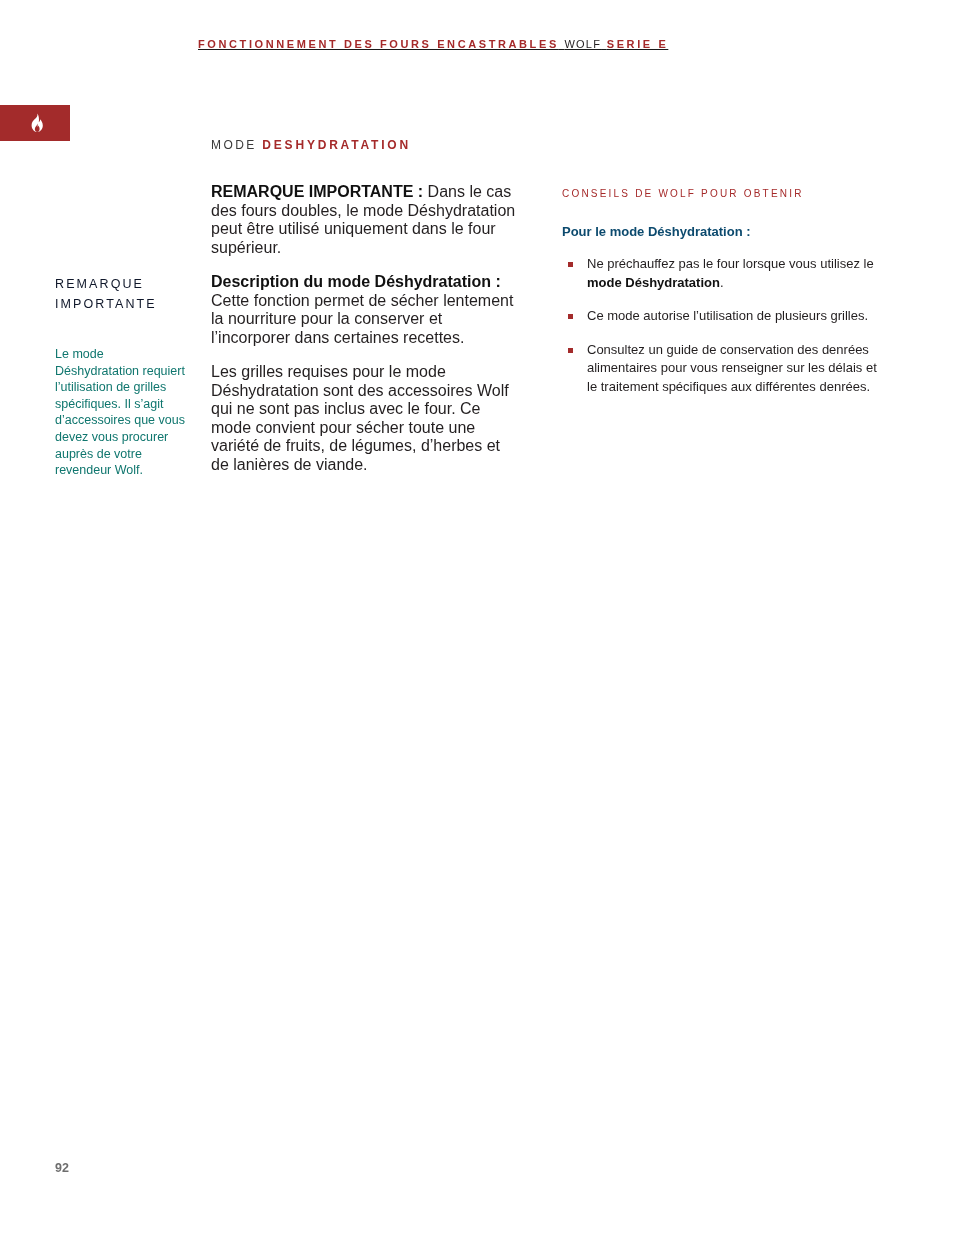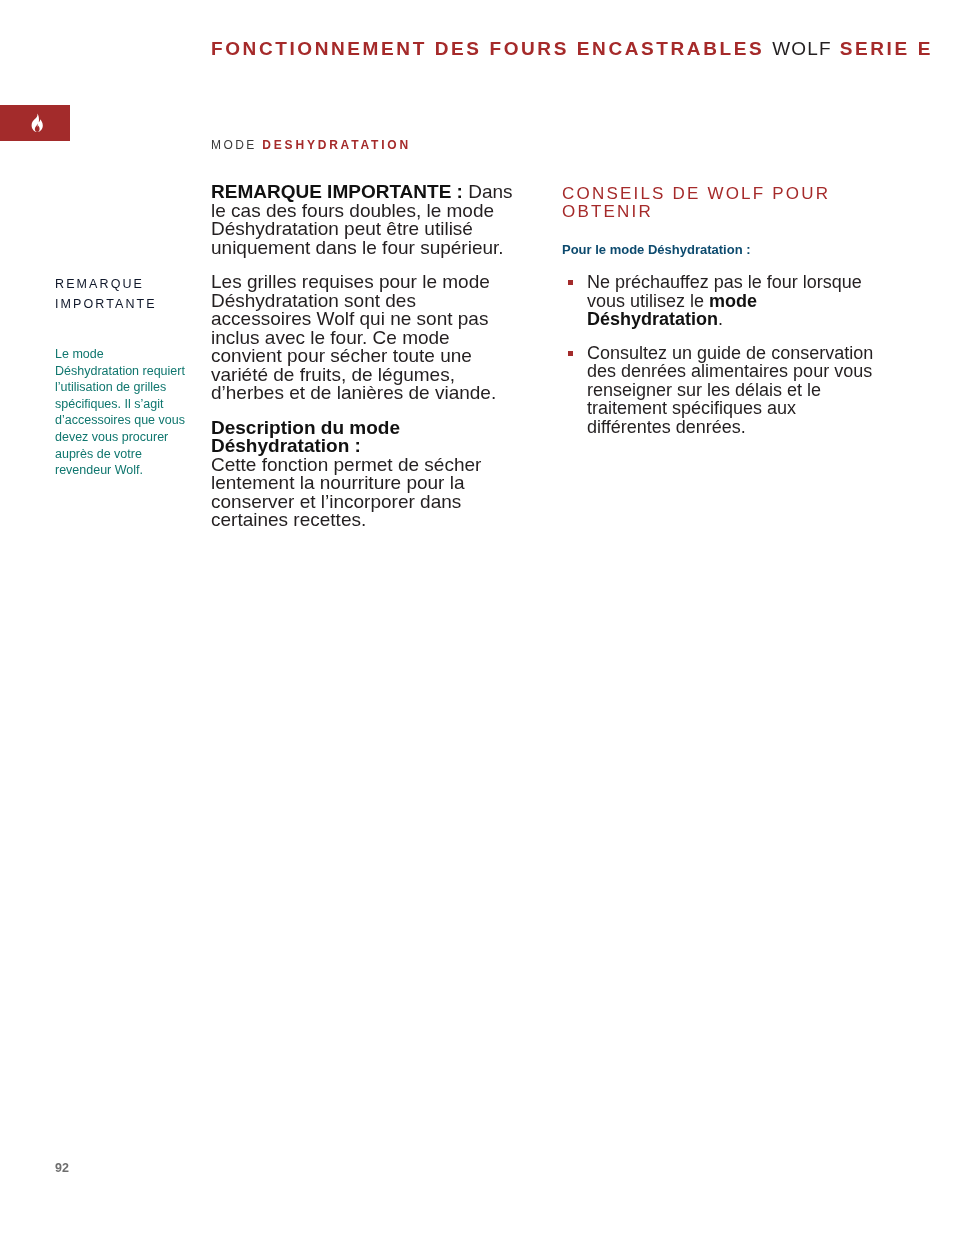--- a/index.html
+++ b/index.html
@@ -11,27 +11,28 @@
     width: 954px;
     height: 1235px;
     position: relative;
     font-family: "Liberation Sans", sans-serif;
     -webkit-font-smoothing: antialiased;
   }
 
   
   .running-header {
     position: absolute;
-    left: 211px;
+    left: 198px;
     top: 38px;
-    font-size: 19px;
+    font-size: 11px;
     font-weight: bold;
     letter-spacing: 2.6px;
     white-space: nowrap;
     color: #1a1a1a;
+    text-decoration: underline;
   }
   .running-header .red {
     color: #A52A2A;
   }
   .running-header .wolf {
     color: #231f20;
     font-weight: normal;
     letter-spacing: 1.2px;
   }
 
@@ -105,30 +106,30 @@
     width: 312px;
   }
   .col-right {
     position: absolute;
     left: 562px;
     top: 185px;
     width: 320px;
   }
 
   .body-p {
-    font-size: 19px;
+    font-size: 16px;
     line-height: 18.5px;
     color: #231f20;
     margin: 0 4px 16px 0;
   }
   .body-p:last-child { margin-bottom: 0; }
   .body-p b, .body-p strong { font-weight: bold; color: #111; }
 
   .tips-heading {
-    font-size: 17px;
+    font-size: 10px;
     letter-spacing: 2.2px;
     line-height: 18px;
     color: #A52A2A;
     font-weight: normal;
     margin: 0 0 20px 0;
   }
   .tips-subheading {
     font-size: 13px;
     font-weight: bold;
     color: #0c4a6e;
@@ -137,21 +138,21 @@
   }
 
   ul.tips-list {
     list-style: none;
     margin: 0;
     padding: 0;
   }
   ul.tips-list li {
     position: relative;
     padding-left: 25px;
-    font-size: 18px;
+    font-size: 13px;
     line-height: 18.5px;
     color: #231f20;
     margin-bottom: 15px;
   }
   ul.tips-list li:last-child { margin-bottom: 0; }
   ul.tips-list li .bullet-square {
     position: absolute;
     left: 6px;
     top: 7px;
     width: 5px;
@@ -195,37 +196,41 @@
   <div class="sidebar-heading">
     <div>REMARQUE</div>
     <div>IMPORTANTE</div>
   </div>
   <div class="sidebar-note">Le mode Déshydratation requiert l’utilisation de grilles spécifiques. Il s’agit d’accessoires que vous devez vous procurer auprès de votre revendeur Wolf.</div>
 </div>
 
 <div class="col-left">
   <p class="body-p"><b>REMARQUE IMPORTANTE :</b><span> Dans le cas des fours doubles, le mode Déshydratation peut être utilisé uniquement dans le four supérieur.</span></p>
 
+  <p class="body-p"><b>Description du mode Déshydratation :</b><br><span>Cette fonction permet de sécher lentement la nourriture pour la conserver et l’incorporer dans certaines recettes.</span></p>
+
   <p class="body-p">Les grilles requises pour le mode Déshydratation sont des accessoires Wolf qui ne sont pas inclus avec le four. Ce mode convient pour sécher toute une variété de fruits, de légumes, d’herbes et de lanières de viande.</p>
-
-  <p class="body-p"><b>Description du mode Déshydratation :</b><br><span>Cette fonction permet de sécher lentement la nourriture pour la conserver et l’incorporer dans certaines recettes.</span></p>
 </div>
 
 <div class="col-right">
   <div class="tips-heading">
     <div>CONSEILS DE WOLF POUR OBTENIR</div>
   </div>
   <div class="tips-subheading">Pour le mode Déshydratation :</div>
   <ul class="tips-list">
     <li>
       <span class="bullet-square"></span>
       <span>Ne préchauffez pas le four lorsque vous utilisez le </span><b>mode Déshydratation</b><span>.</span>
     </li>
     <li>
       <span class="bullet-square"></span>
+      <span>Ce mode autorise l’utilisation de plusieurs grilles.</span><b></b><span></span>
+    </li>
+    <li>
+      <span class="bullet-square"></span>
       <b></b><span></span>
     </li>
     <li>
       <span class="bullet-square"></span>
       <span>Consultez un guide de conservation des denrées alimentaires pour vous renseigner sur les délais et le traitement spécifiques aux différentes denrées.</span><b></b><span></span>
     </li>
   </ul>
 </div>
 
 <div class="page-number">92</div>

